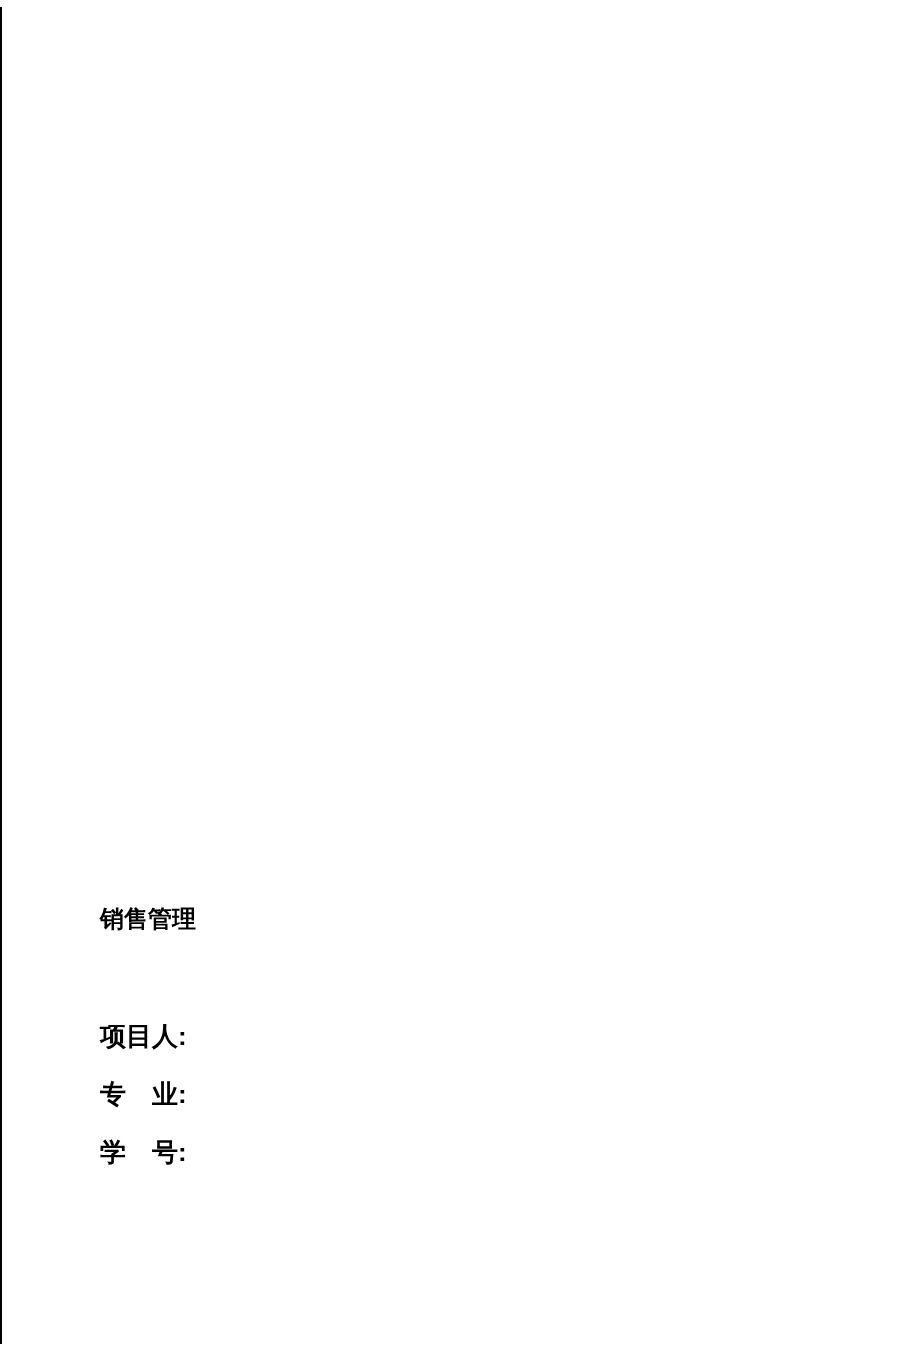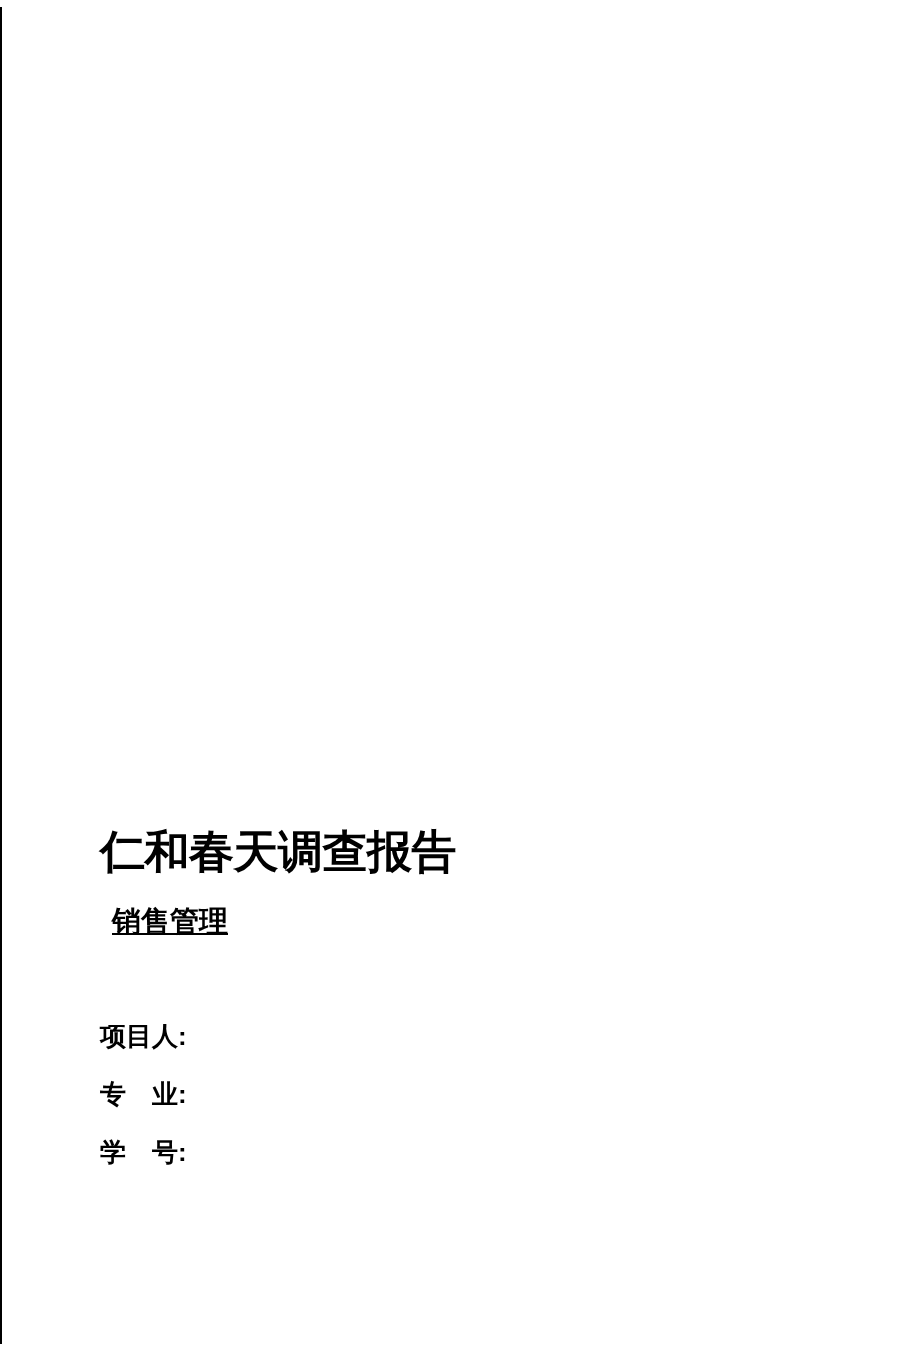--- a/index.html
+++ b/index.html
@@ -29,27 +29,26 @@
     left: 100px;
     top: 826px;
     font-size: 45px;
     font-weight: 700;
     line-height: 1.15;
     letter-spacing: -0.5px;
     white-space: nowrap;
   }
   .doc-subtitle {
     position: absolute;
-    left: 112px;
+    left: 100px;
     top: 905px;
-    font-size: 29px;
+    font-size: 24px;
     font-weight: 700;
     line-height: 1.15;
     white-space: nowrap;
-    text-decoration: underline;
   }
   .field-row {
     position: absolute;
     left: 100px;
     font-size: 26px;
     font-weight: 700;
     line-height: 1.15;
     white-space: nowrap;
   }
   .field-row.row-0 { top: 1022px; }
@@ -60,21 +59,20 @@
     min-width: 10px;
   }
 </style>
 </head>
 <body>
 
 <div class="page">
 
   <div class="left-edge-line"></div>
 
-  <div class="doc-title">仁和春天调查报告</div>
 
   <div class="doc-subtitle">销售管理</div>
 
   <div class="field-row row-0">
     <span class="field-label">项目人:</span><span class="field-value"></span>
   </div>
 
   <div class="field-row row-1">
     <span class="field-label">专　业:</span><span class="field-value"></span>
   </div>

